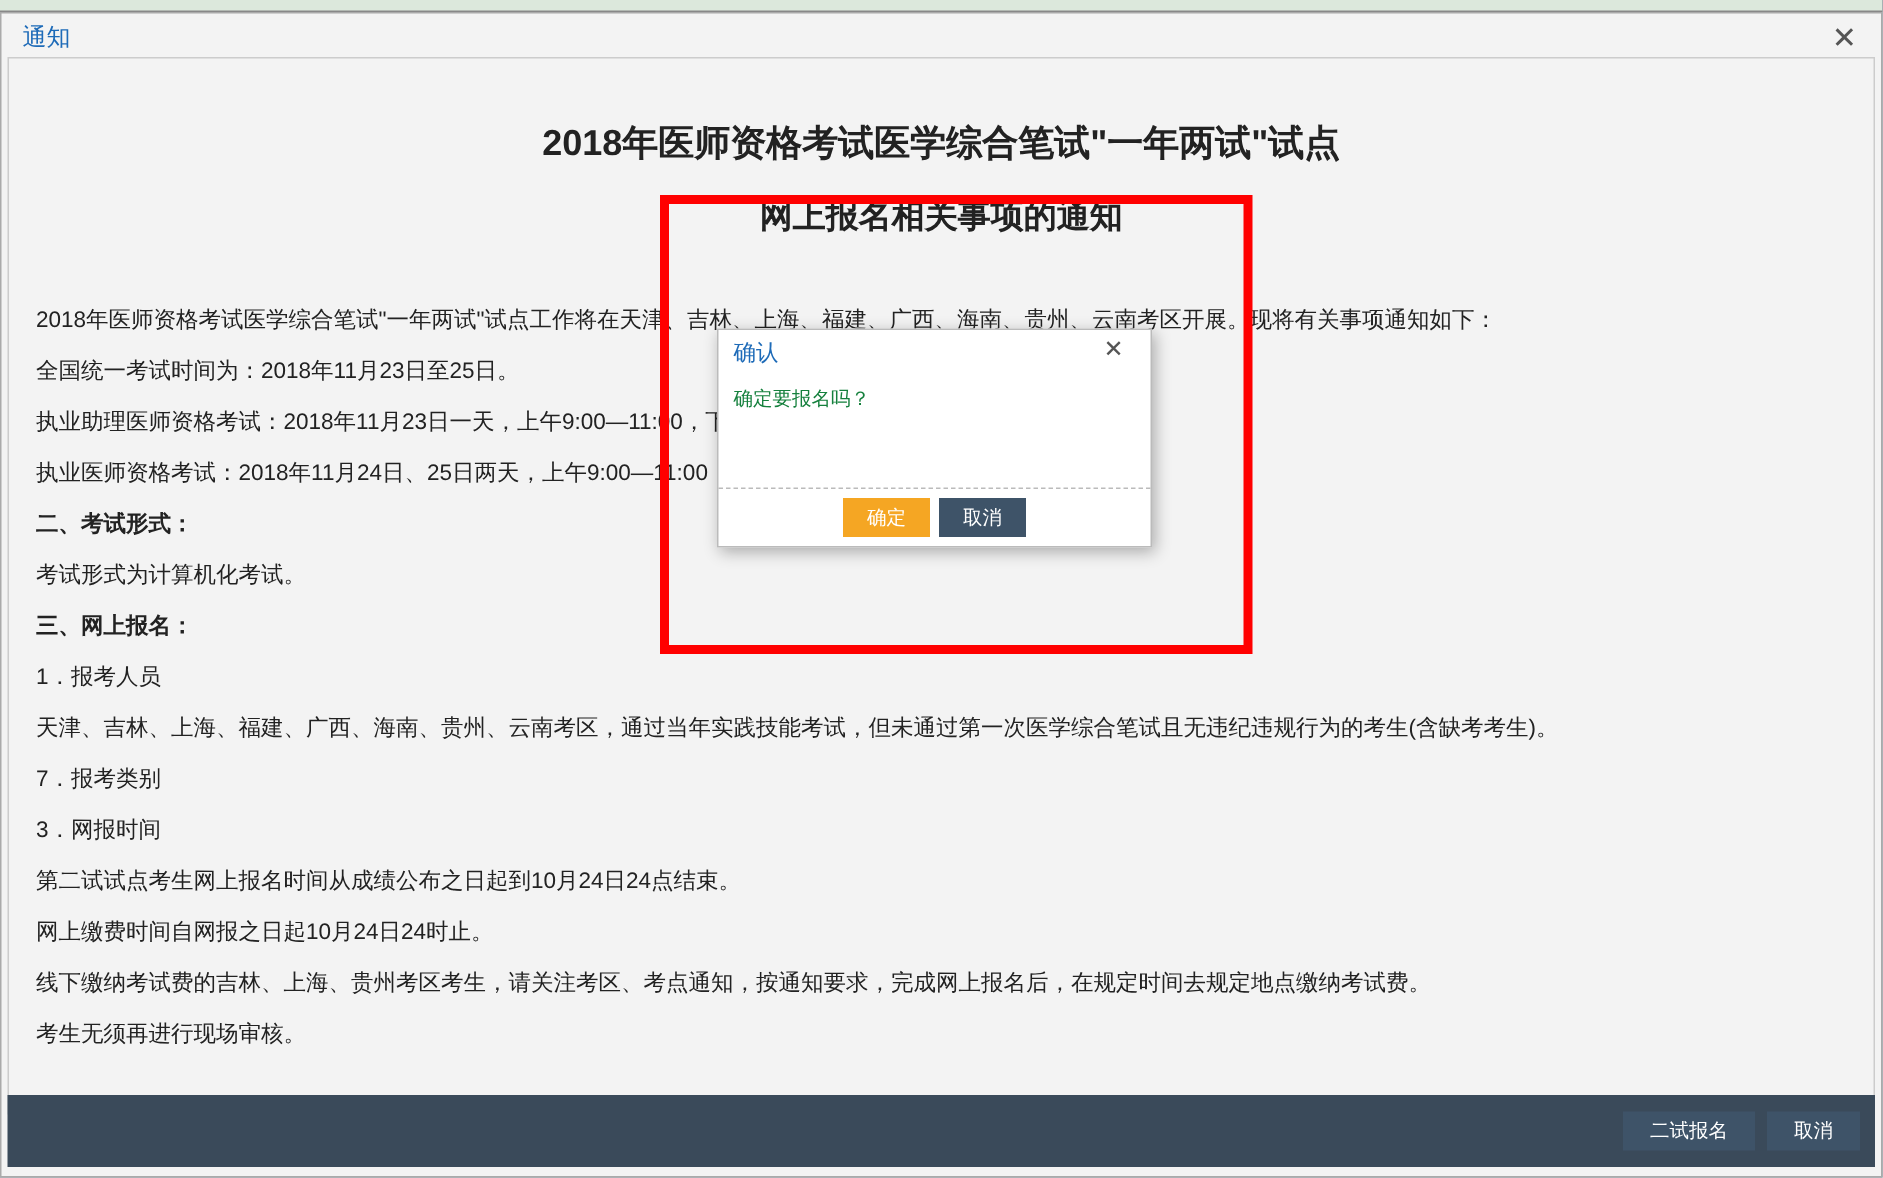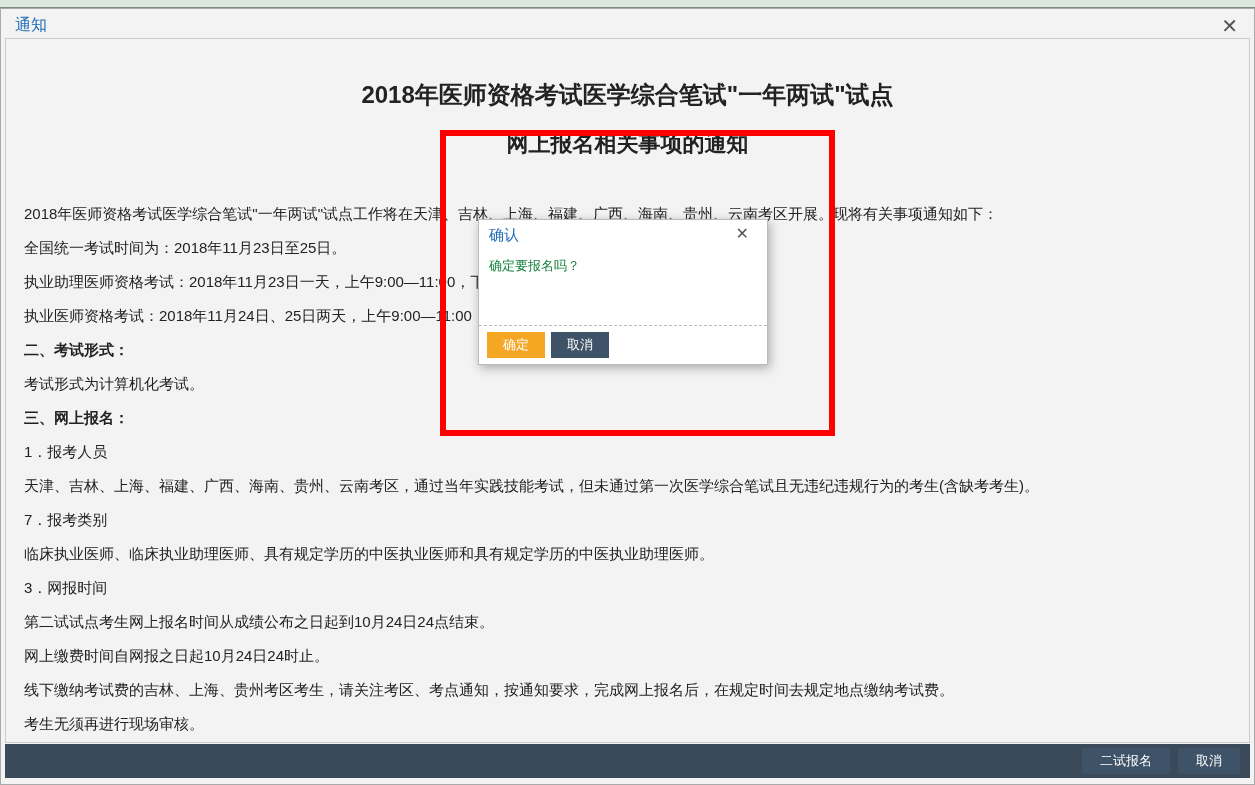--- a/index.html
+++ b/index.html
@@ -93,21 +93,21 @@
       margin-bottom: 4px;
     }
     .heading {
       font-weight: bold;
     }
     .footer-bar {
       position: absolute;
       bottom: 6px;
       left: 4px;
       right: 4px;
-      height: 34px;
+      height: 48px;
       background: #3a4a5a;
       display: flex;
       justify-content: flex-end;
       align-items: center;
       gap: 8px;
       padding: 0 10px;
     }
     .footer-btn {
       background: #3e5368;
       color: #fff;
@@ -149,21 +149,21 @@
     }
     .dialog-body {
       padding: 8px 10px 50px 10px;
       font-size: 13px;
       color: #15803d;
     }
     .dialog-footer {
       border-top: 1px dashed #bbb;
       padding: 6px 8px;
       display: flex;
-      justify-content: flex-start;
+      justify-content: center;
       gap: 6px;
     }
     .btn-confirm {
       background: #f5a623;
       color: #fff;
       border: none;
       padding: 4px 16px;
       font-size: 13px;
       cursor: pointer;
       font-family: inherit;
@@ -197,21 +197,20 @@
       <p class="para">2018年医师资格考试医学综合笔试"一年两试"试点工作将在天津、吉林、上海、福建、广西、海南、贵州、云南考区开展。现将有关事项通知如下：</p>
       <p class="para">全国统一考试时间为：2018年11月23日至25日。</p>
       <p class="para">执业助理医师资格考试：2018年11月23日一天，上午9:00—11:00，下午14:00—16:00。</p>
       <p class="para">执业医师资格考试：2018年11月24日、25日两天，上午9:00—11:00，下午14:00—16:00。</p>
       <p class="para heading">二、考试形式：</p>
       <p class="para">考试形式为计算机化考试。</p>
       <p class="para heading">三、网上报名：</p>
       <p class="para">1．报考人员</p>
       <p class="para">天津、吉林、上海、福建、广西、海南、贵州、云南考区，通过当年实践技能考试，但未通过第一次医学综合笔试且无违纪违规行为的考生(含缺考考生)。</p>
       <p class="para">7．报考类别</p>
-      <p class="para">临床执业医师、临床执业助理医师、具有规定学历的中医执业医师和具有规定学历的中医执业助理医师。</p>
       <p class="para">3．网报时间</p>
       <p class="para">第二试试点考生网上报名时间从成绩公布之日起到10月24日24点结束。</p>
       <p class="para">网上缴费时间自网报之日起10月24日24时止。</p>
       <p class="para">线下缴纳考试费的吉林、上海、贵州考区考生，请关注考区、考点通知，按通知要求，完成网上报名后，在规定时间去规定地点缴纳考试费。</p>
       <p class="para">考生无须再进行现场审核。</p>
 
     </div>
   </div>
 
   <div class="footer-bar">

